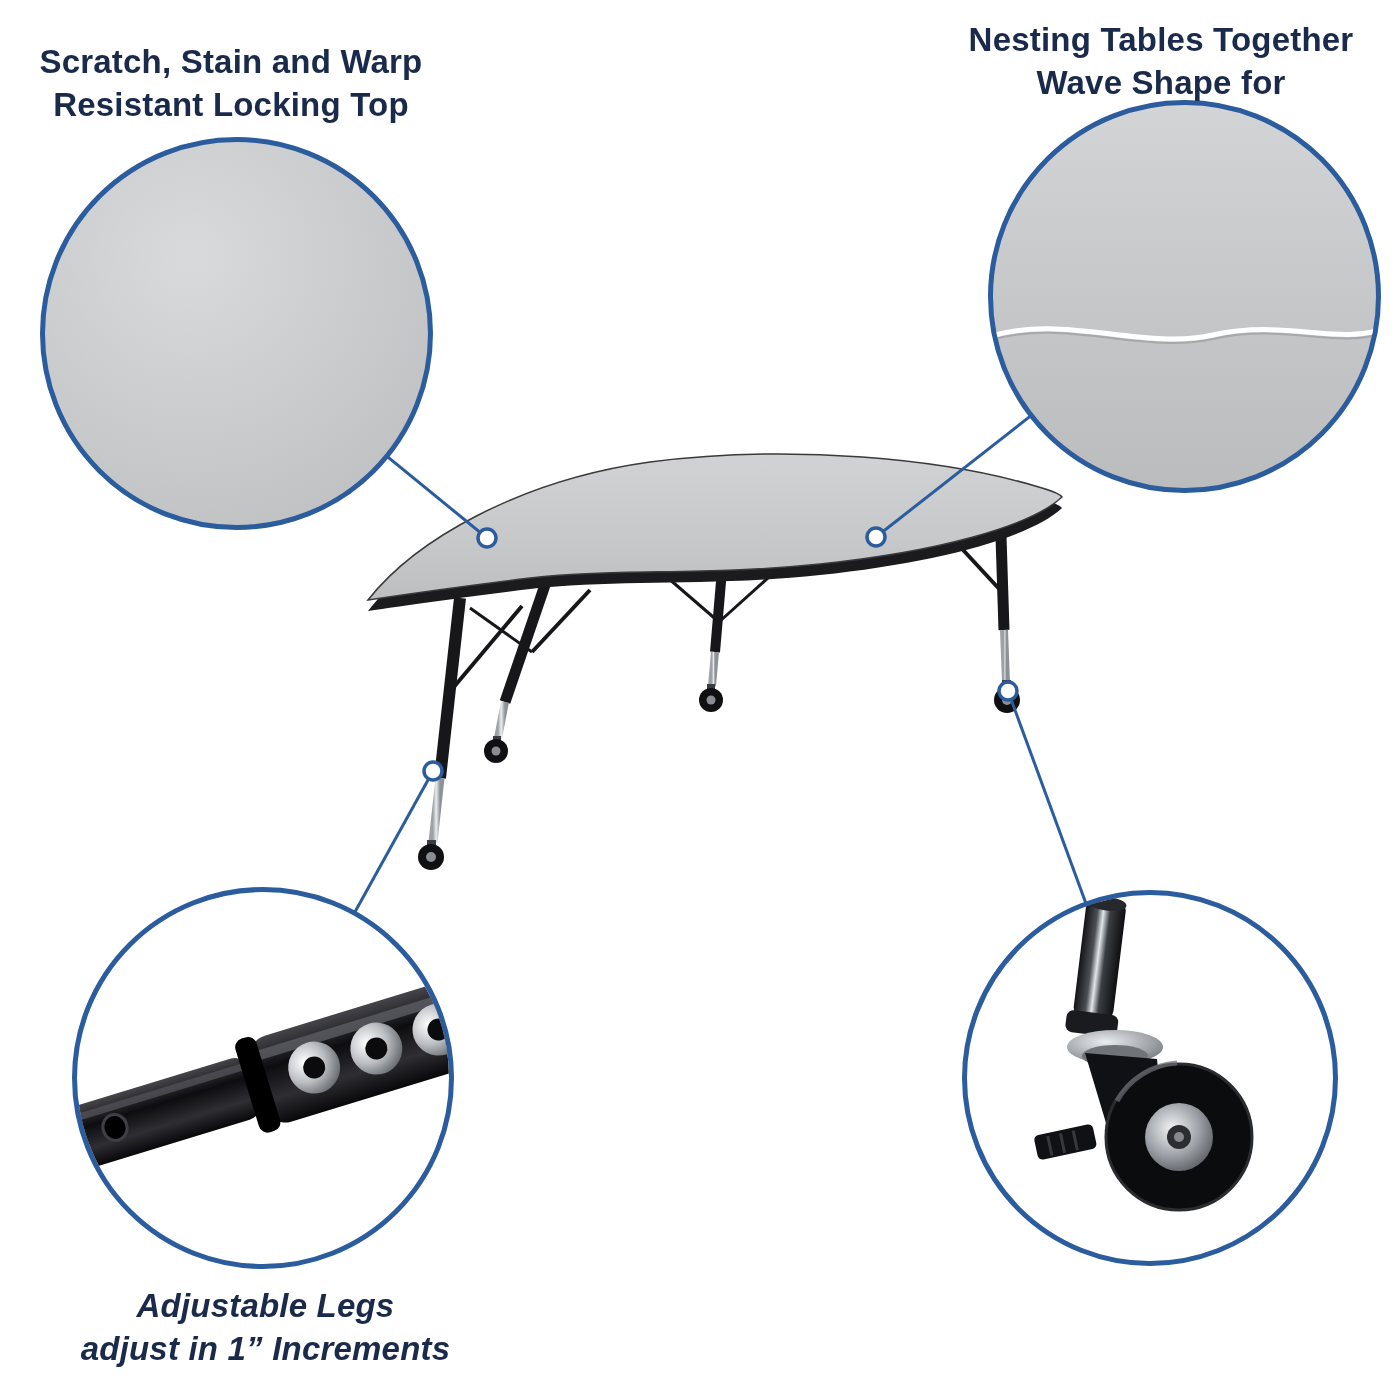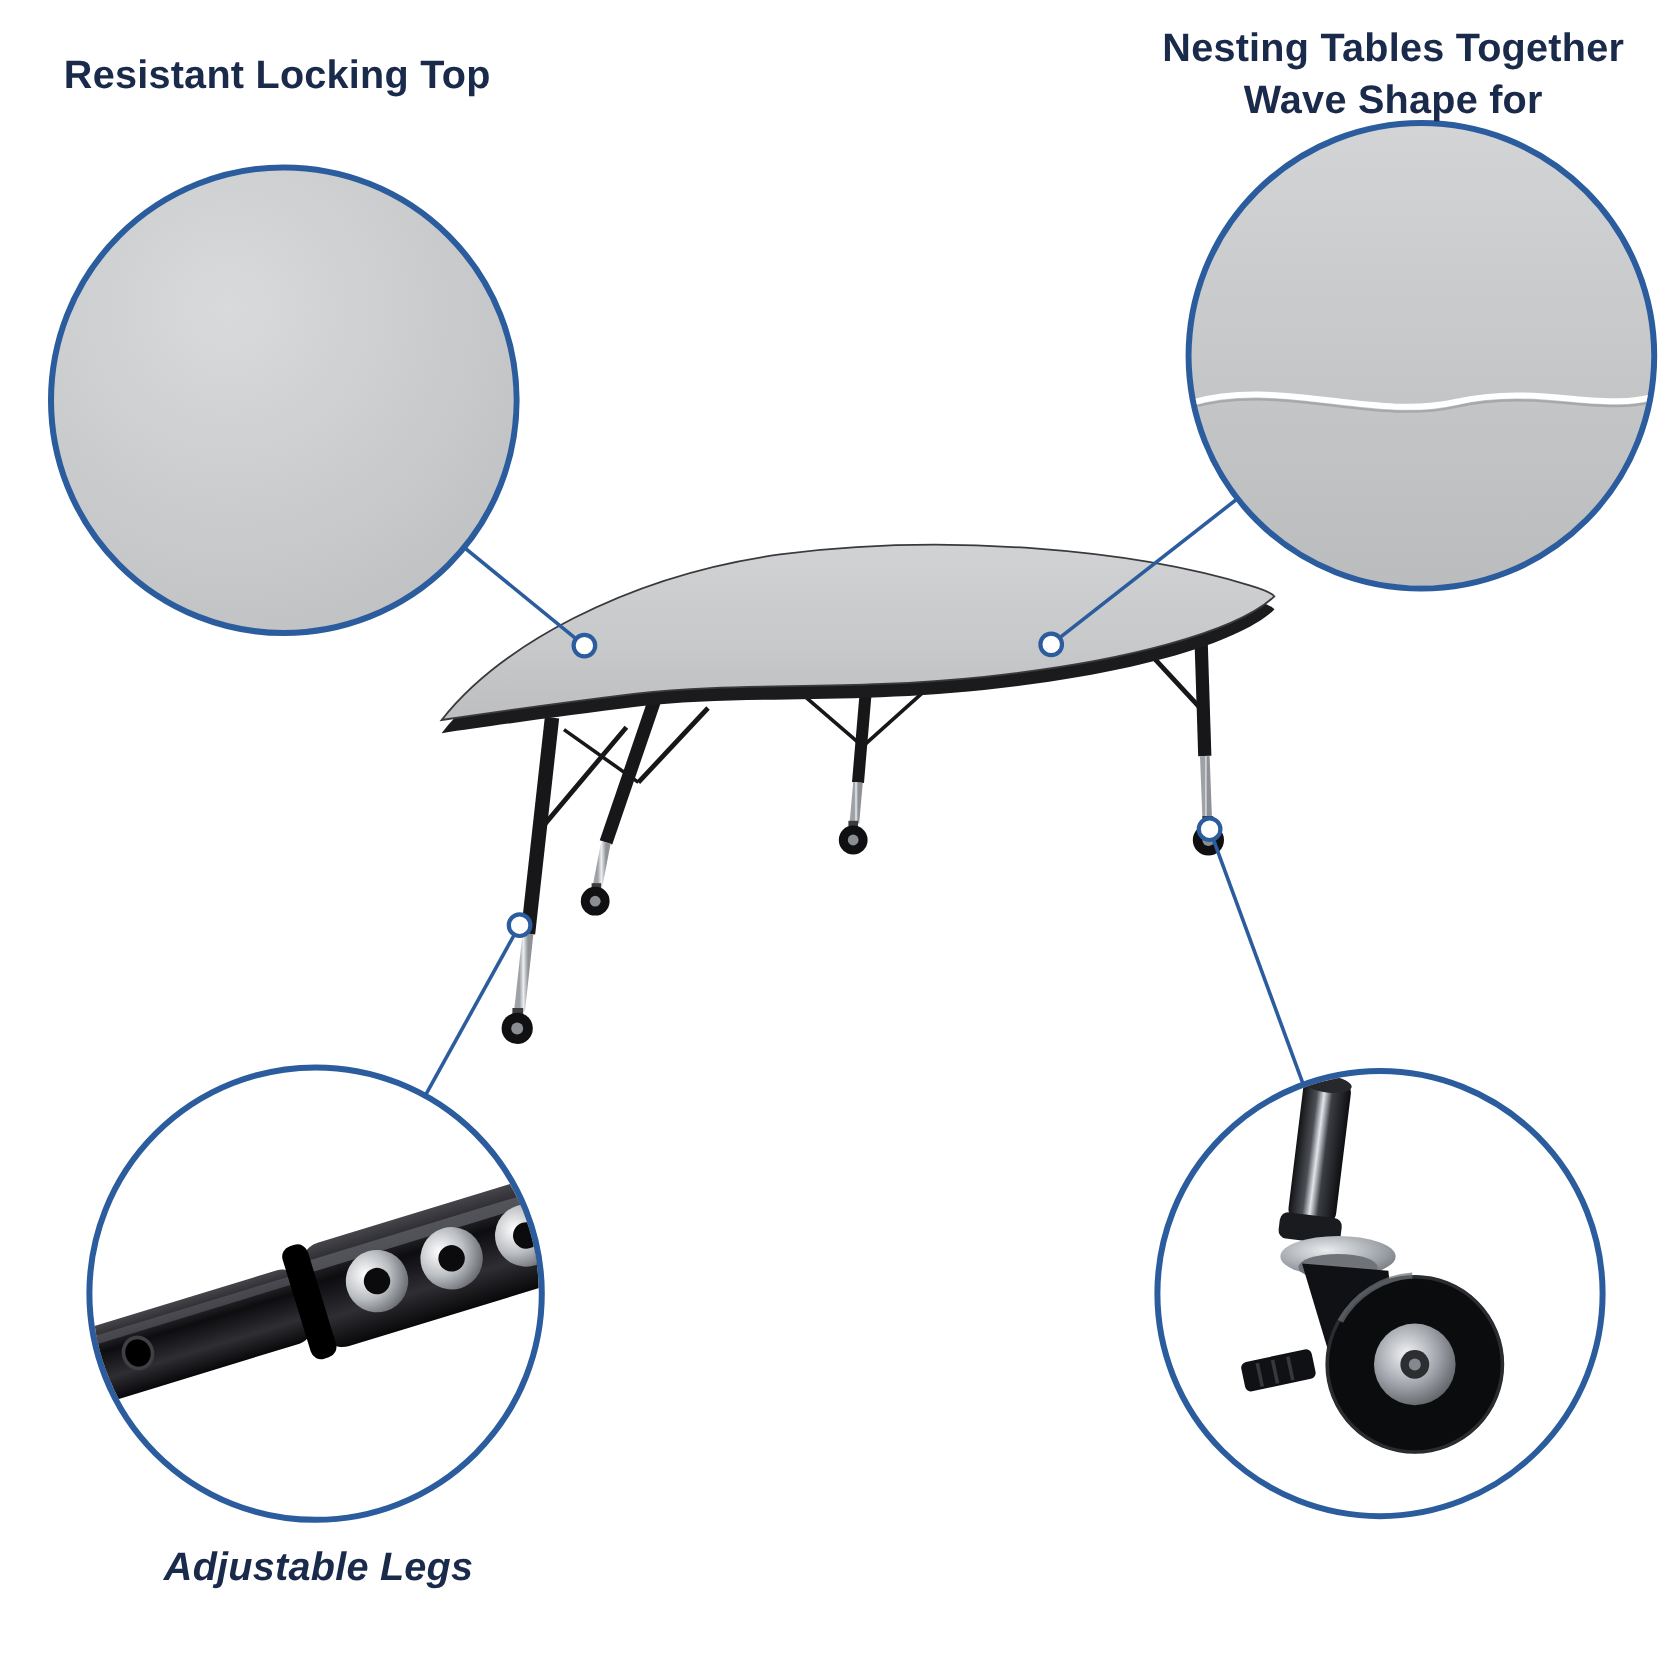--- a/index.html
+++ b/index.html
@@ -189,26 +189,28 @@
       <circle cx="212" cy="242" r="74" fill="#0b0c0e"></circle>
       <circle cx="212" cy="242" r="73" fill="none" stroke="#2a2c30" stroke-width="3"></circle>
       <path d="M 150 206 A 74 74 0 0 1 210 168" stroke="#6a6d72" stroke-width="5" fill="none" opacity="0.7"></path>
       <circle cx="212" cy="242" r="34" fill="url(#hubG)"></circle>
       <circle cx="212" cy="242" r="12" fill="#2c2e32"></circle>
       <circle cx="212" cy="242" r="5" fill="#85898f"></circle>
     </svg>
   </div>
 
   <div class="caption cap-tl">
+    <div>Scratch, Stain and Warp</div>
     <div>Resistant Locking Top</div>
   </div>
 
   <div class="caption cap-tr">
     <div>Nesting Tables Together</div>
     <div>Wave Shape for</div>
   </div>
 
   <div class="caption cap-bl">
     <div>Adjustable Legs</div>
+    <div>adjust in 1” Increments</div>
   </div>
 
 
 </div>
 
 </body></html>

